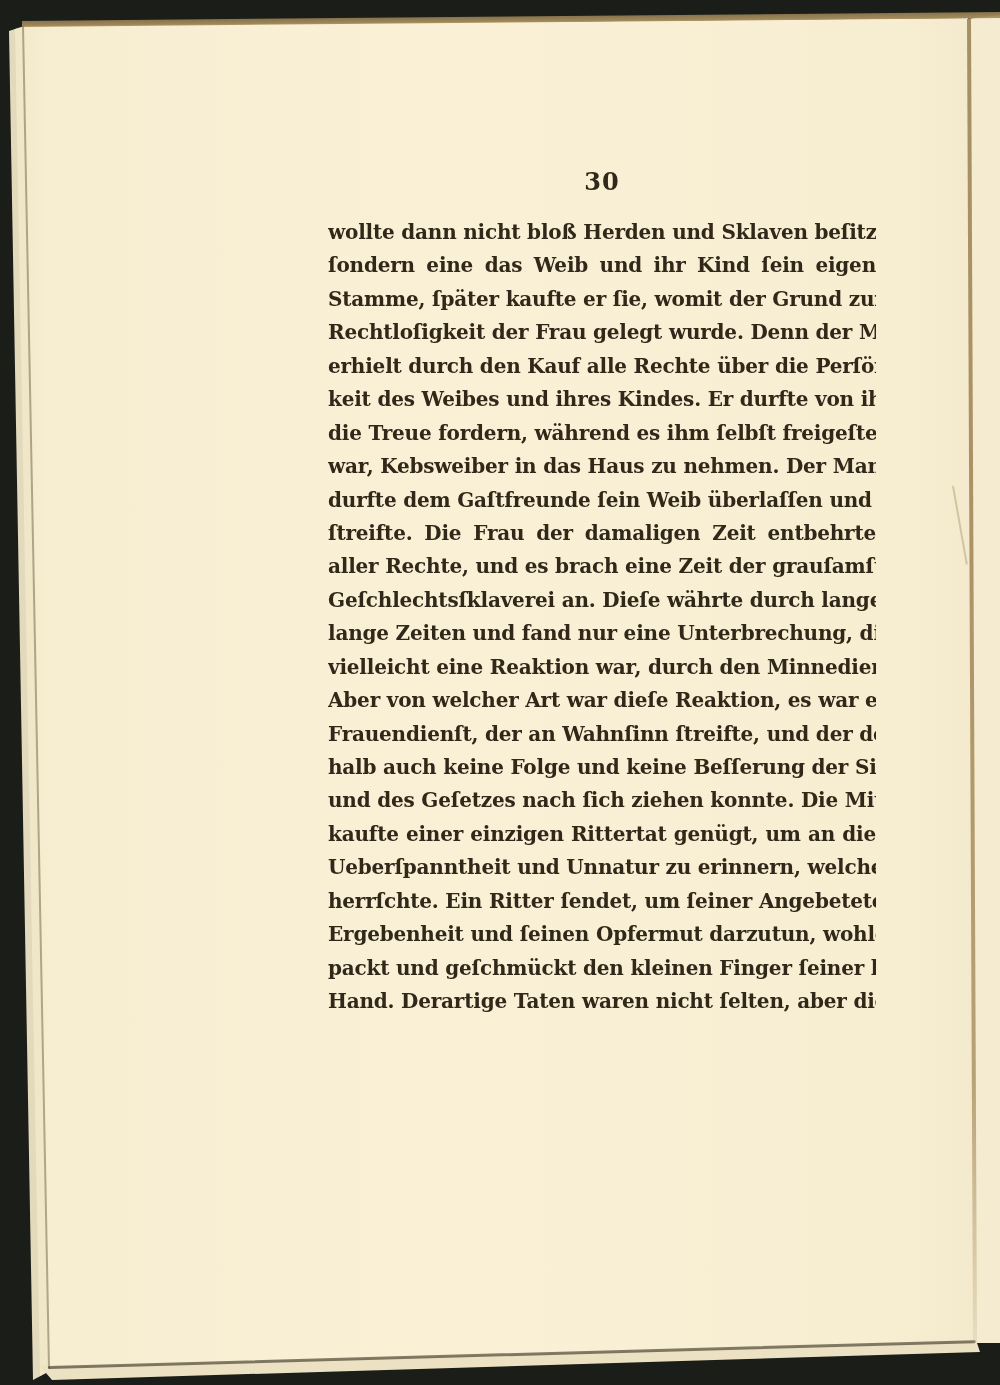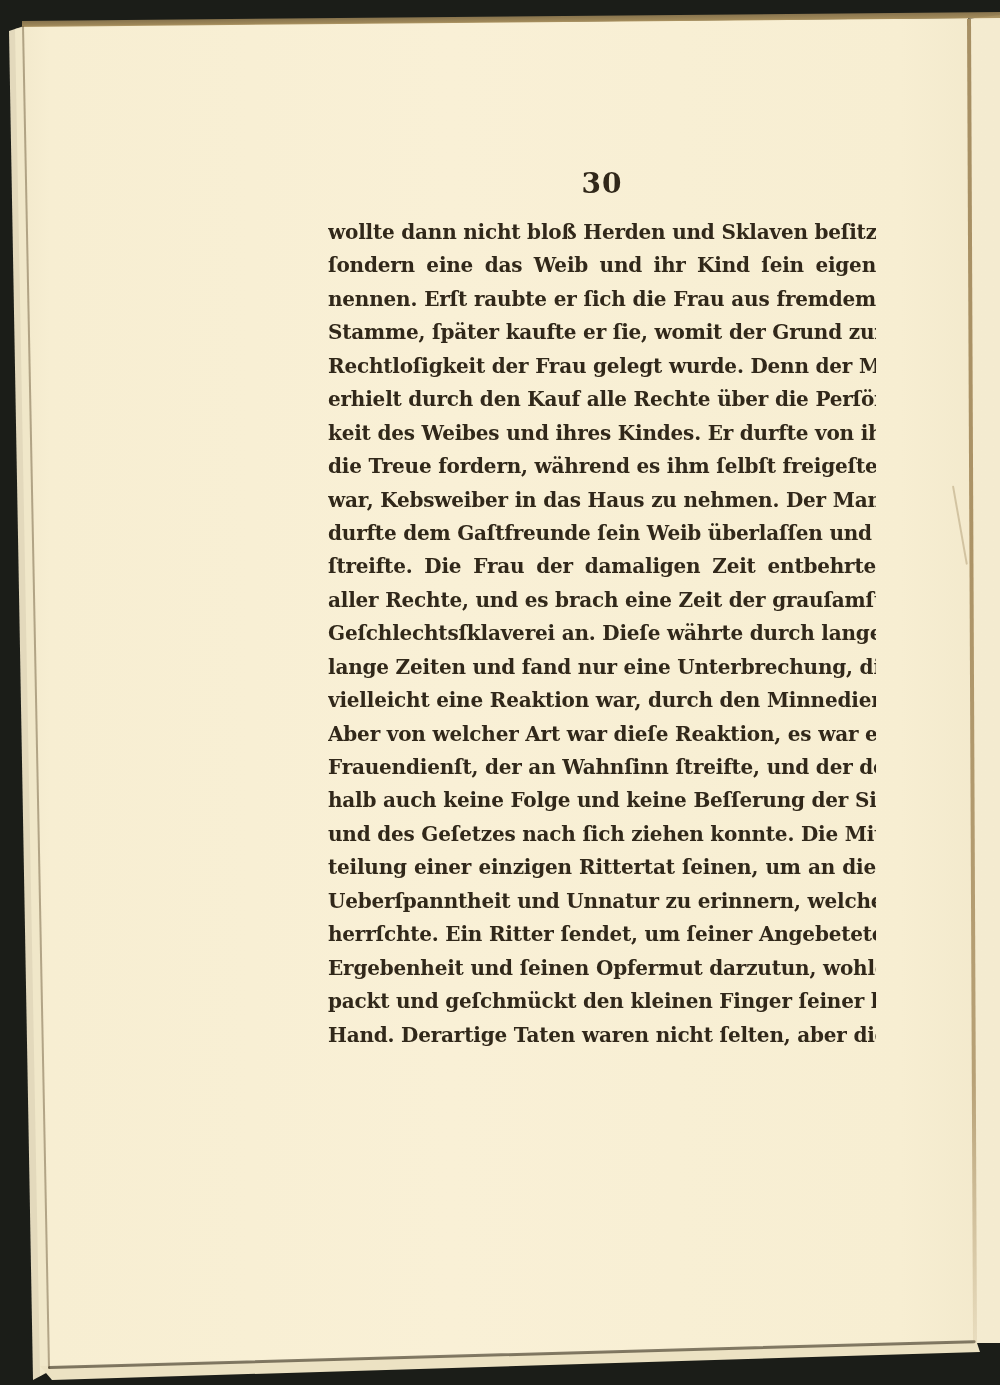--- a/index.html
+++ b/index.html
@@ -99,21 +99,21 @@
   
   .content {
     position: absolute; inset: 0;
     color: #31281a;
   }
   .page-number {
     position: absolute;
     left: 328px; top: 167px;
     width: 548px;
     text-align: center;
-    font-size: 28px;
+    font-size: 24px;
     font-weight: 700;
     letter-spacing: 1px;
   }
   .text-block {
     position: absolute;
     left: 328px; top: 216px;
     width: 548px;
   }
   .text-line {
     height: 33.45px;
@@ -140,38 +140,37 @@
   <div class="left-edge-line"></div>
   <div class="bottom-edge-line"></div>
   <div class="gutter-line"></div>
   <div class="gutter-crease"></div>
 
   <div class="content">
     <div class="page-number">30</div>
     <div class="text-block">
       <div class="text-line">wollte dann nicht bloß Herden und Sklaven beſitzen,</div>
       <div class="text-line">ſondern eine das Weib und ihr Kind ſein eigen</div>
-      <div class="text-line">nennen. Erſt raubte er ſich die Frau aus fremdem</div>
       <div class="text-line">Stamme, ſpäter kaufte er ſie, womit der Grund zur</div>
       <div class="text-line">Rechtloſigkeit der Frau gelegt wurde. Denn der Mann</div>
       <div class="text-line">erhielt durch den Kauf alle Rechte über die Perſönlich=</div>
       <div class="text-line">keit des Weibes und ihres Kindes. Er durfte von ihr</div>
       <div class="text-line">die Treue fordern, während es ihm ſelbſt freigeſtellt</div>
       <div class="text-line">war, Kebsweiber in das Haus zu nehmen. Der Mann</div>
       <div class="text-line">durfte dem Gaſtfreunde ſein Weib überlaſſen und es</div>
       <div class="text-line">ſtreifte. Die Frau der damaligen Zeit entbehrte</div>
       <div class="text-line">aller Rechte, und es brach eine Zeit der grauſamſten</div>
       <div class="text-line">Geſchlechtsſklaverei an. Dieſe währte durch lange,</div>
       <div class="text-line">lange Zeiten und fand nur eine Unterbrechung, die</div>
       <div class="text-line">vielleicht eine Reaktion war, durch den Minnedienſt.</div>
       <div class="text-line">Aber von welcher Art war dieſe Reaktion, es war ein</div>
       <div class="text-line">Frauendienſt, der an Wahnſinn ſtreifte, und der des=</div>
       <div class="text-line">halb auch keine Folge und keine Beſſerung der Sitte</div>
       <div class="text-line">und des Geſetzes nach ſich ziehen konnte. Die Mit=</div>
-      <div class="text-line">teilung einer einzigen Rittertat ſeinen, um an die</div>
+      <div class="text-line">kaufte einer einzigen Rittertat genügt, um an die</div>
       <div class="text-line">Ueberſpanntheit und Unnatur zu erinnern, welche da</div>
       <div class="text-line">herrſchte. Ein Ritter ſendet, um ſeiner Angebeteten die</div>
       <div class="text-line">Ergebenheit und ſeinen Opfermut darzutun, wohlge=</div>
       <div class="text-line">packt und geſchmückt den kleinen Finger ſeiner linken</div>
       <div class="text-line">Hand. Derartige Taten waren nicht ſelten, aber die</div>
     </div>
   </div>
 </div>
 
 </body></html>

